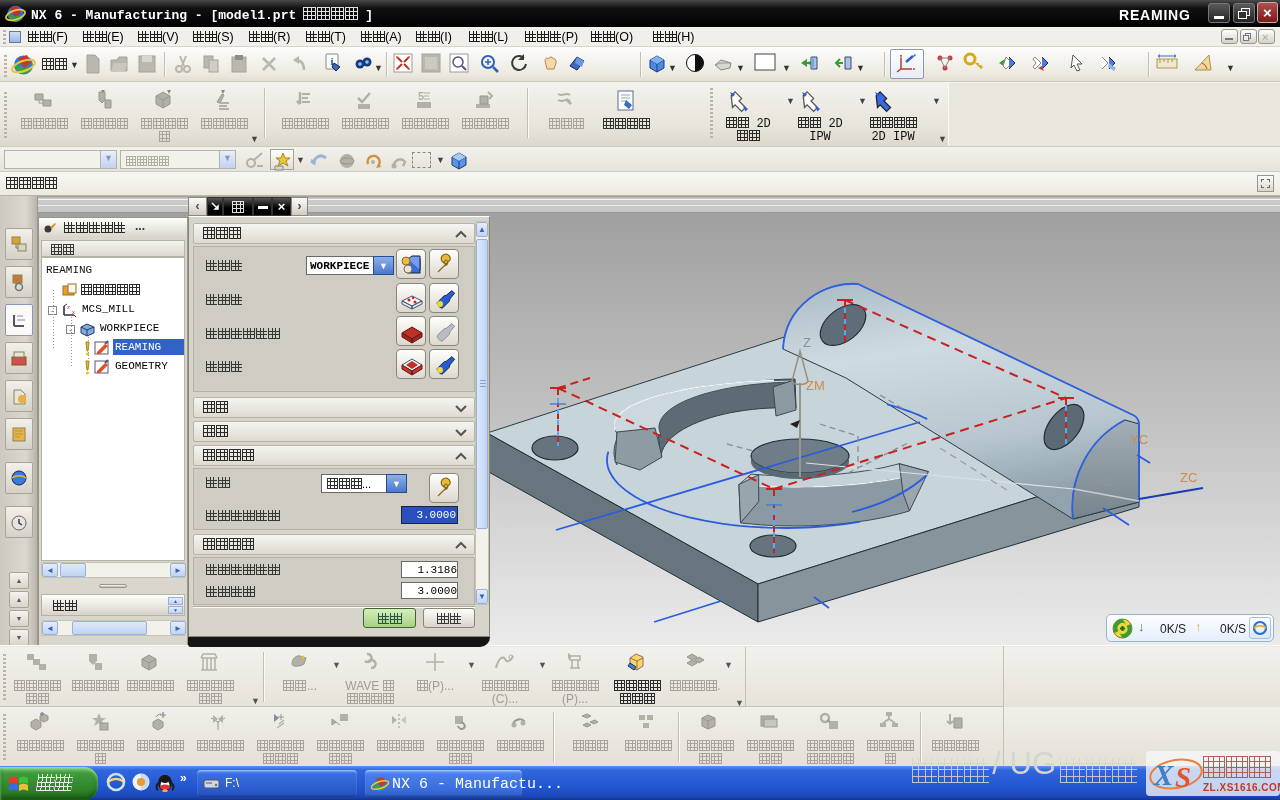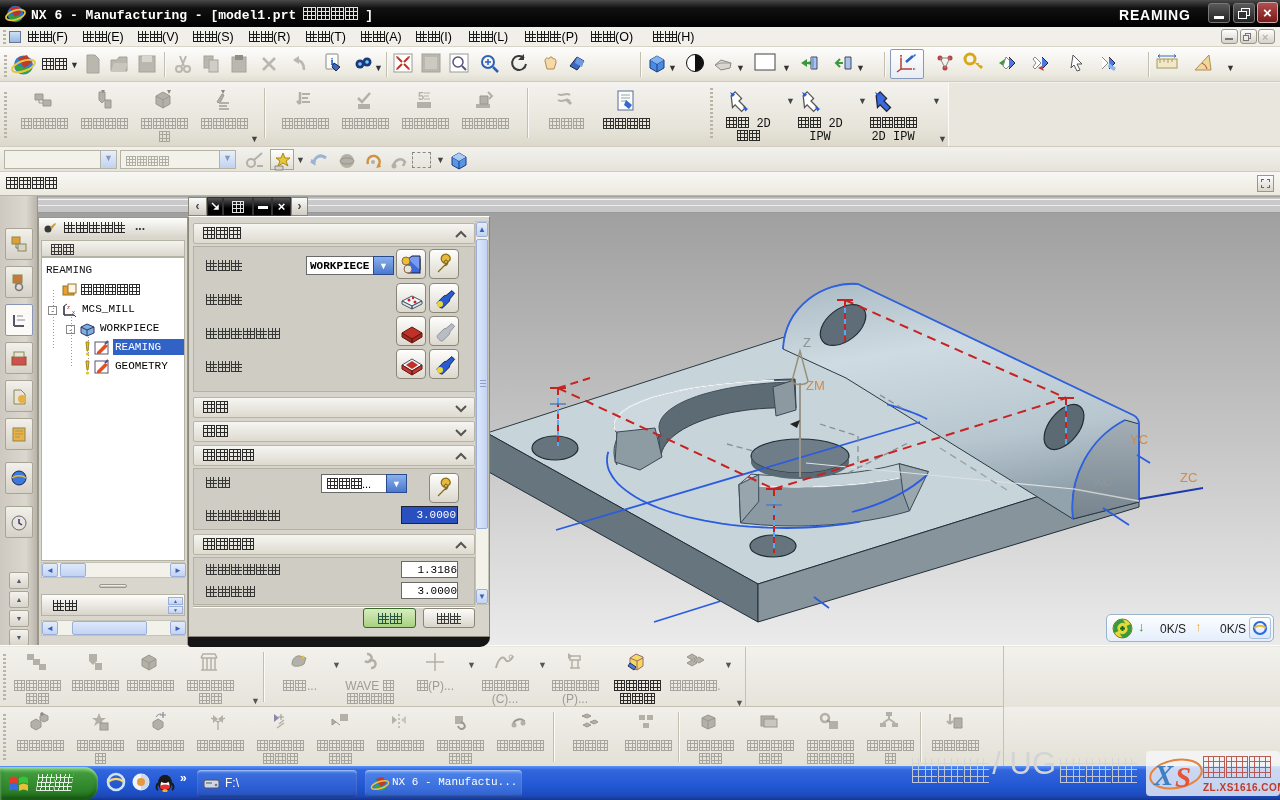--- a/index.html
+++ b/index.html
@@ -955,21 +955,21 @@
         </svg>
         <span class="a" style="left:28px;top:6px;color:#fff;font-size:12px">F:\</span>
       </div>
 <div class="a" style="left:365px;top:4px;width:157px;height:27px;background:linear-gradient(#73a2f8,#4a7fe8 15%,#3a6edd 70%,#2f5ec8);border-radius:4px;box-shadow:inset 0 1px 2px rgba(255,255,255,.5),inset 0 -1px 2px rgba(0,0,30,.4)">
         <svg class="a" style="left:6px;top:5px" width="18" height="18" viewBox="0 0 18 18">
           <circle cx="9" cy="9" r="7" fill="#2f7fd0"></circle>
           <path d="M3 9a7 7 0 0 0 12 4z" fill="#37a33f"></path>
           <path d="M5 4l7-2 3 6-5 4z" fill="#c23a2a"></path>
           <ellipse cx="9" cy="10" rx="9" ry="3.5" fill="none" stroke="#ecc53e" stroke-width="1.5" transform="rotate(-18 9 10)"></ellipse>
         </svg>
-        <span class="a" style="left:27px;top:6px;color:#fff;font-size:11px;white-space:nowrap;font-family:'Liberation Mono',monospace">NX 6 - Manufactu...</span>
+        <span class="a" style="left:27px;top:6px;color:#fff;font-size:15px;white-space:nowrap;font-family:'Liberation Mono',monospace">NX 6 - Manufactu...</span>
       </div>
 </div>
 <div class="a" style="left:911px;top:749px;height:36px;color:#d4d4d4;white-space:nowrap">
 <span style="position:relative;top:5px"><i class="z" style="width:25px;height:25px;color:#d4d4d4;opacity:.88;background:repeating-linear-gradient(90deg,currentColor 0 1px,transparent 1px 6.4px),repeating-linear-gradient(0deg,currentColor 0 1px,transparent 1px 6.4px);"></i><i class="z" style="width:25px;height:25px;color:#d4d4d4;opacity:.88;background:repeating-linear-gradient(90deg,currentColor 0 1px,transparent 1px 6.4px),repeating-linear-gradient(0deg,currentColor 0 1px,transparent 1px 6.4px);"></i><i class="z" style="width:25px;height:25px;color:#d4d4d4;opacity:.88;background:repeating-linear-gradient(90deg,currentColor 0 1px,transparent 1px 6.4px),repeating-linear-gradient(0deg,currentColor 0 1px,transparent 1px 6.4px);"></i></span>
 <span style="position:relative;top:-3px;font-size:31px;color:#d4d4d4"> / UG</span>
 <span style="position:relative;top:5px"><i class="z" style="width:25px;height:25px;color:#d4d4d4;opacity:.88;background:repeating-linear-gradient(90deg,currentColor 0 1px,transparent 1px 6.4px),repeating-linear-gradient(0deg,currentColor 0 1px,transparent 1px 6.4px);"></i><i class="z" style="width:25px;height:25px;color:#d4d4d4;opacity:.88;background:repeating-linear-gradient(90deg,currentColor 0 1px,transparent 1px 6.4px),repeating-linear-gradient(0deg,currentColor 0 1px,transparent 1px 6.4px);"></i><i class="z" style="width:25px;height:25px;color:#d4d4d4;opacity:.88;background:repeating-linear-gradient(90deg,currentColor 0 1px,transparent 1px 6.4px),repeating-linear-gradient(0deg,currentColor 0 1px,transparent 1px 6.4px);"></i></span>
 </div>
 <div class="a" style="left:1146px;top:751px;width:134px;height:45px;background:rgba(246,247,249,.78);border-radius:4px">
 <svg class="a" style="left:3px;top:3px" width="54" height="40" viewBox="0 0 54 40">
 <ellipse cx="27" cy="20" rx="26" ry="14" fill="none" stroke="#e8813a" stroke-width="2" transform="rotate(-10 27 20)"></ellipse>

